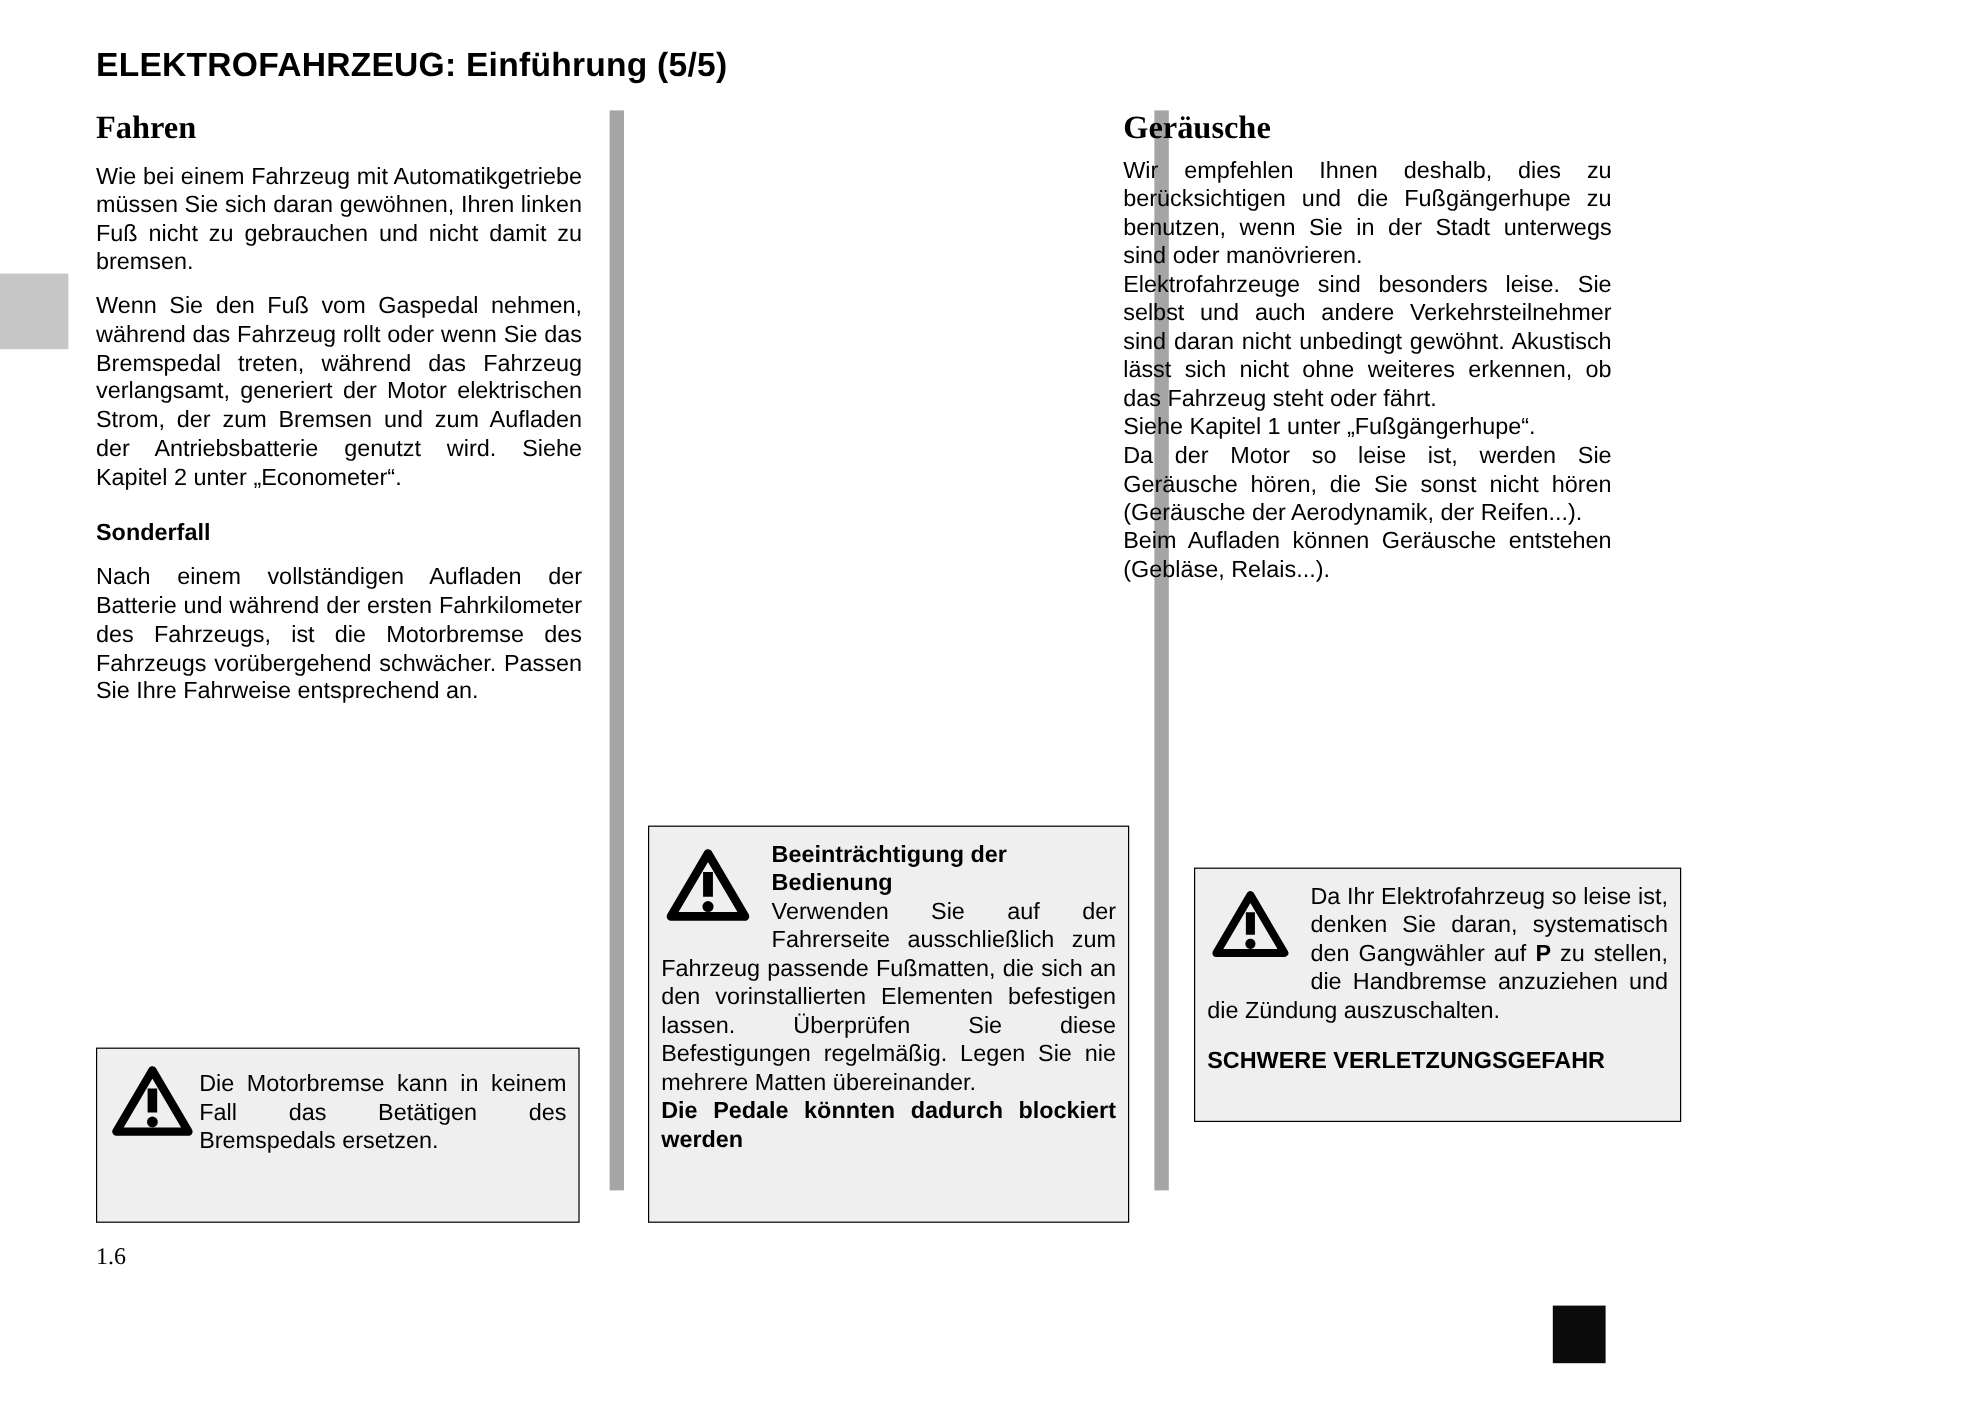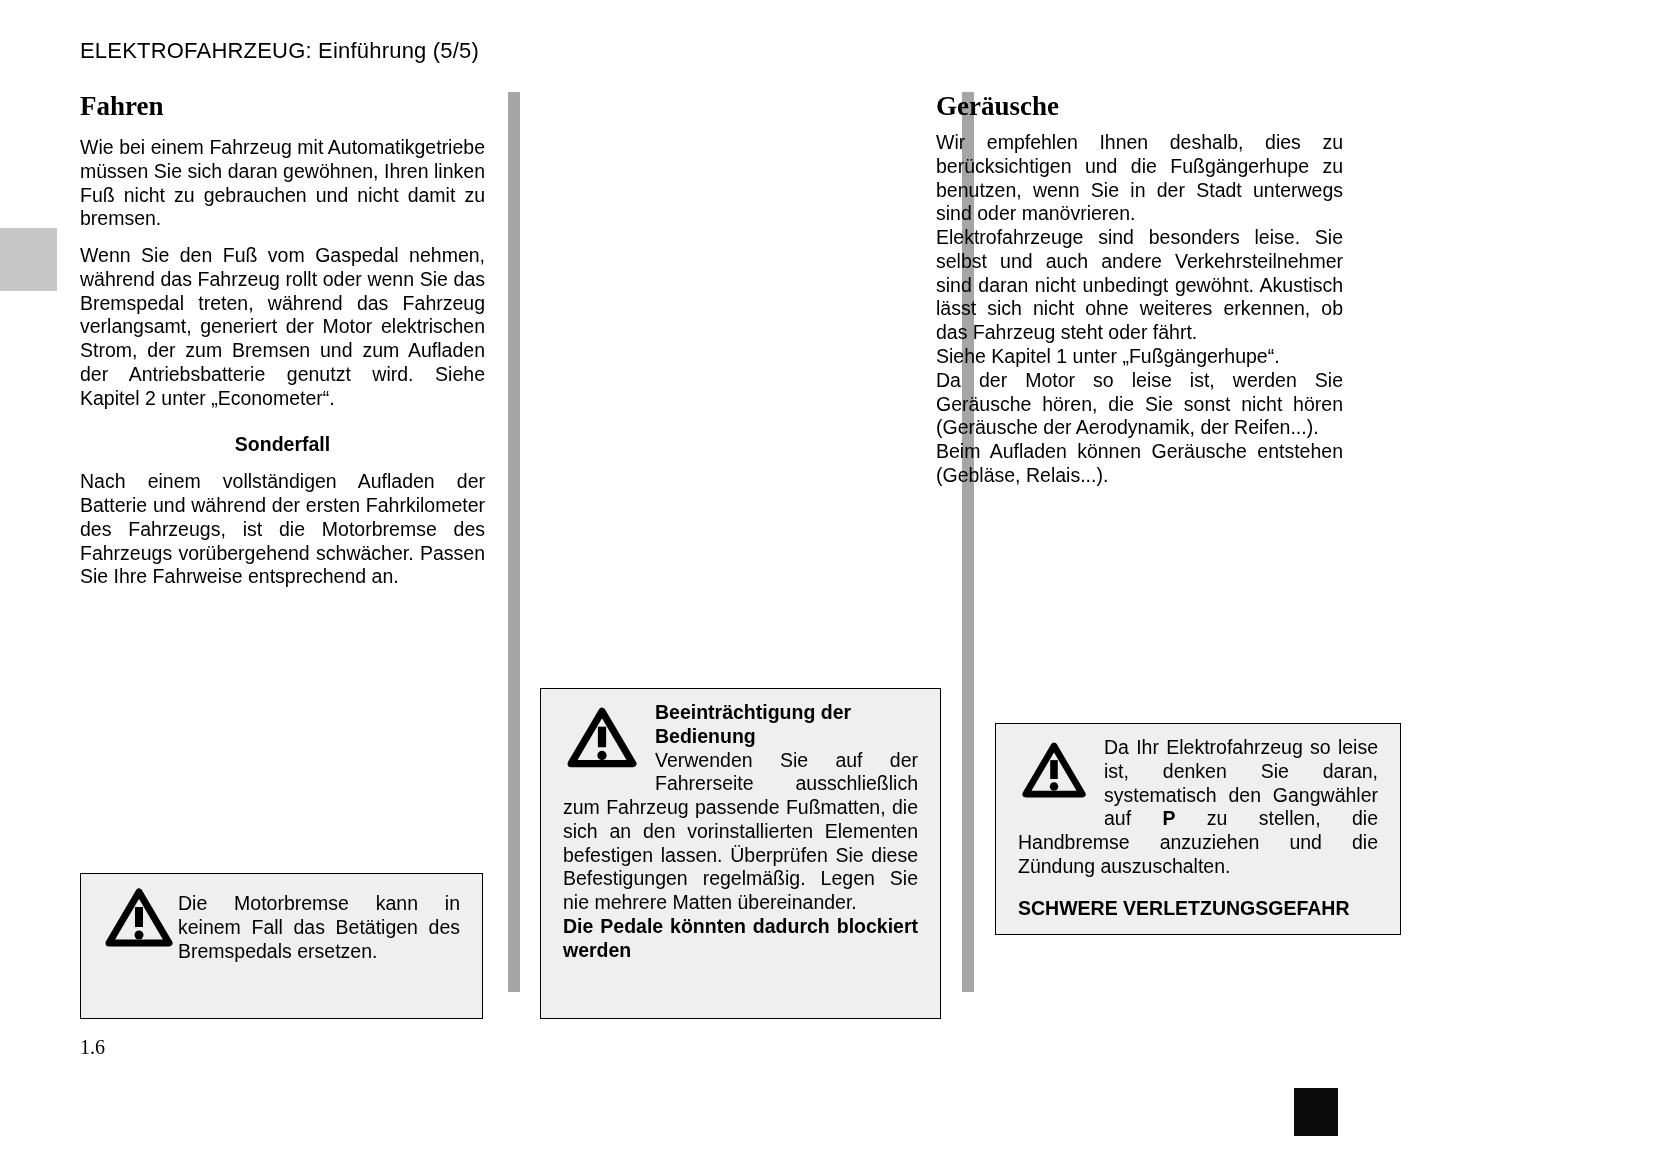--- a/index.html
+++ b/index.html
@@ -3,44 +3,44 @@
 <meta charset="utf-8">
 <style>
   * { margin:0; padding:0; box-sizing:border-box; }
   html,body { background:#ffffff; }
   body { font-family:"Liberation Sans", sans-serif; color:#000; }
   .page { position:relative; width:1653px; height:1173px; background:#fff; overflow:hidden; }
 
   .edge-tab { position:absolute; left:0; top:228px; width:57px; height:63px; background:#c6c6c6; }
   .corner-mark { position:absolute; left:1294px; top:1088px; width:44px; height:48px; background:#0b0b0b; }
 
-  .title { position:absolute; left:80px; top:38px; font-size:22px; font-weight:normal; letter-spacing:.2px; }
+  .title { position:absolute; left:80px; top:38px; font-size:28px; font-weight:bold; letter-spacing:.2px; }
 
   .col { position:absolute; top:90px; font-size:19.5px; line-height:1.22; }
   #col1 { left:80px;  width:405px; }
   #col2 { left:540px; width:402px; }
   #col3 { left:936px; width:407px; }
 
   .col-heading { font-size:27px; font-weight:bold; margin-bottom:13px;font-family:Liberation Serif, serif; }
   #col3 .col-heading { margin-bottom:8px; }
   .para { text-align:justify; margin-bottom:13px; }
   .para-tight { text-align:justify; margin:0; }
-  .subheading { font-size:19.5px; font-weight:bold; margin:22px 0 14px;text-align:center; }
+  .subheading { font-size:19.5px; font-weight:bold; margin:22px 0 14px; }
 
   .divider { position:absolute; top:92px; width:12px; height:900px; background:#a5a5a5; }
   #divider1 { left:508px; }
   #divider2 { left:962px; }
 
   .unwetter-label { margin-bottom:0; }
   .flood-row { display:flex; gap:20px; margin-top:24px; align-items:flex-start; }
   .flood-icon { flex:0 0 auto; }
   .flood-text { flex:1; margin:4px 0 0; }
 
   .warn-box { position:absolute; background:#efefef; border:1px solid #000;
-              padding:12px 22px; font-size:19.5px; line-height:1.22; }
+              padding:12px 10px; font-size:19.5px; line-height:1.22; }
   #box1 { left:80px;  top:873px; width:403px; height:146px; }
   #box2 { left:540px; top:688px; width:401px; height:331px; }
   #box3 { left:995px; top:723px; width:406px; height:212px; }
 
   .box-row { display:flex; gap:3px; align-items:flex-start; }
   .box-row .para { margin:6px 0 0; flex:1; }
 
   .float-icon { float:left; margin:4px 16px 22px 2px; }
   #box3 .float-icon { margin-bottom:30px; }
   .tri-icon svg, .flood-icon svg { display:block; }

